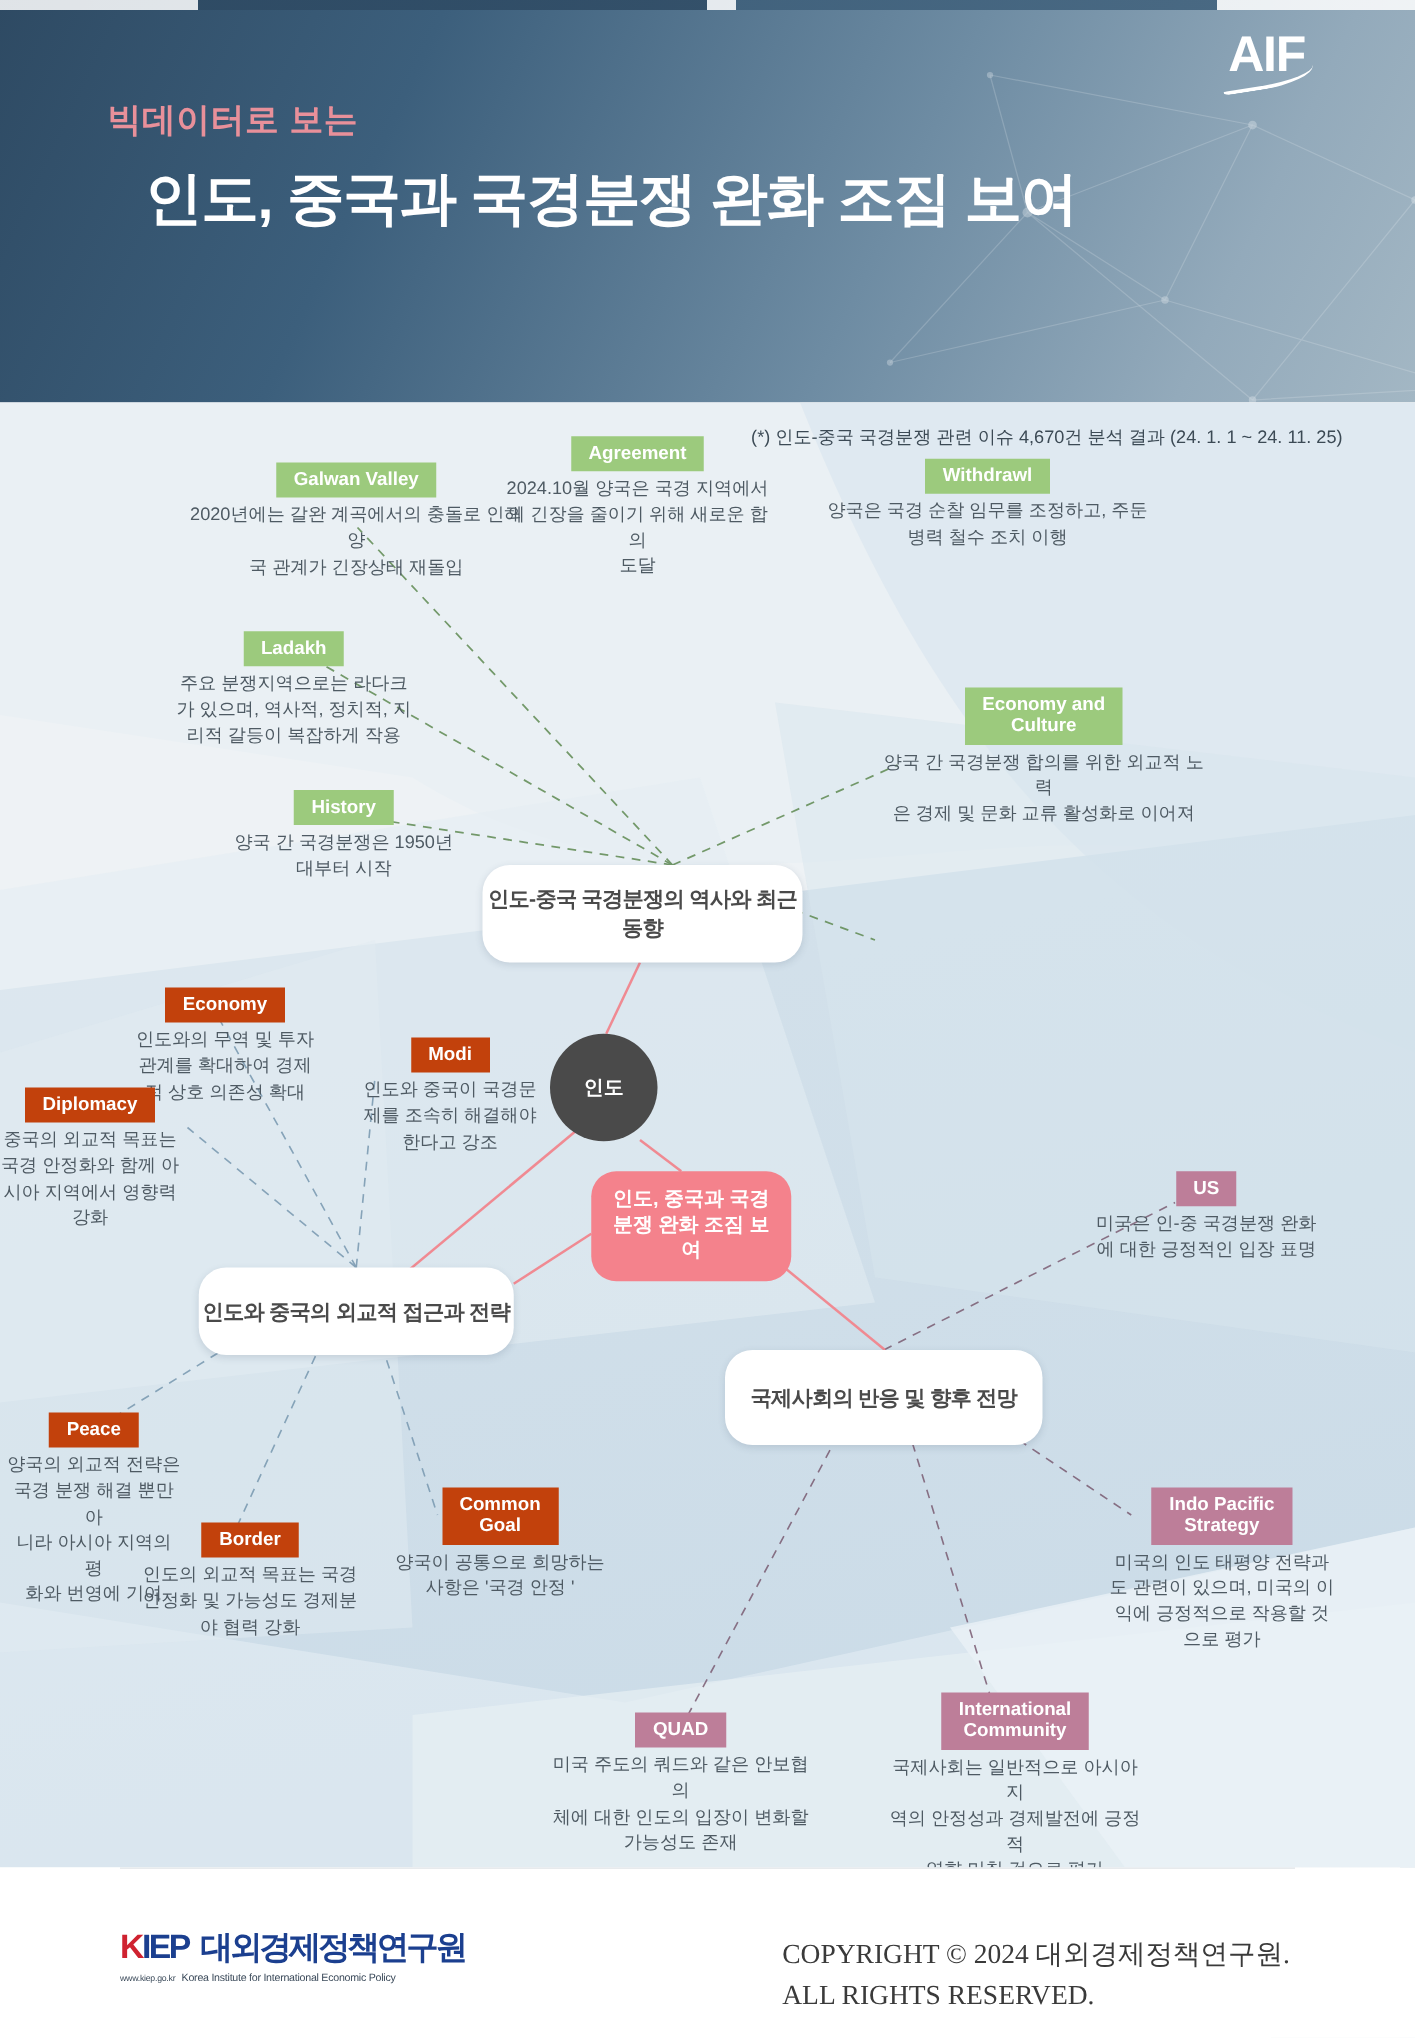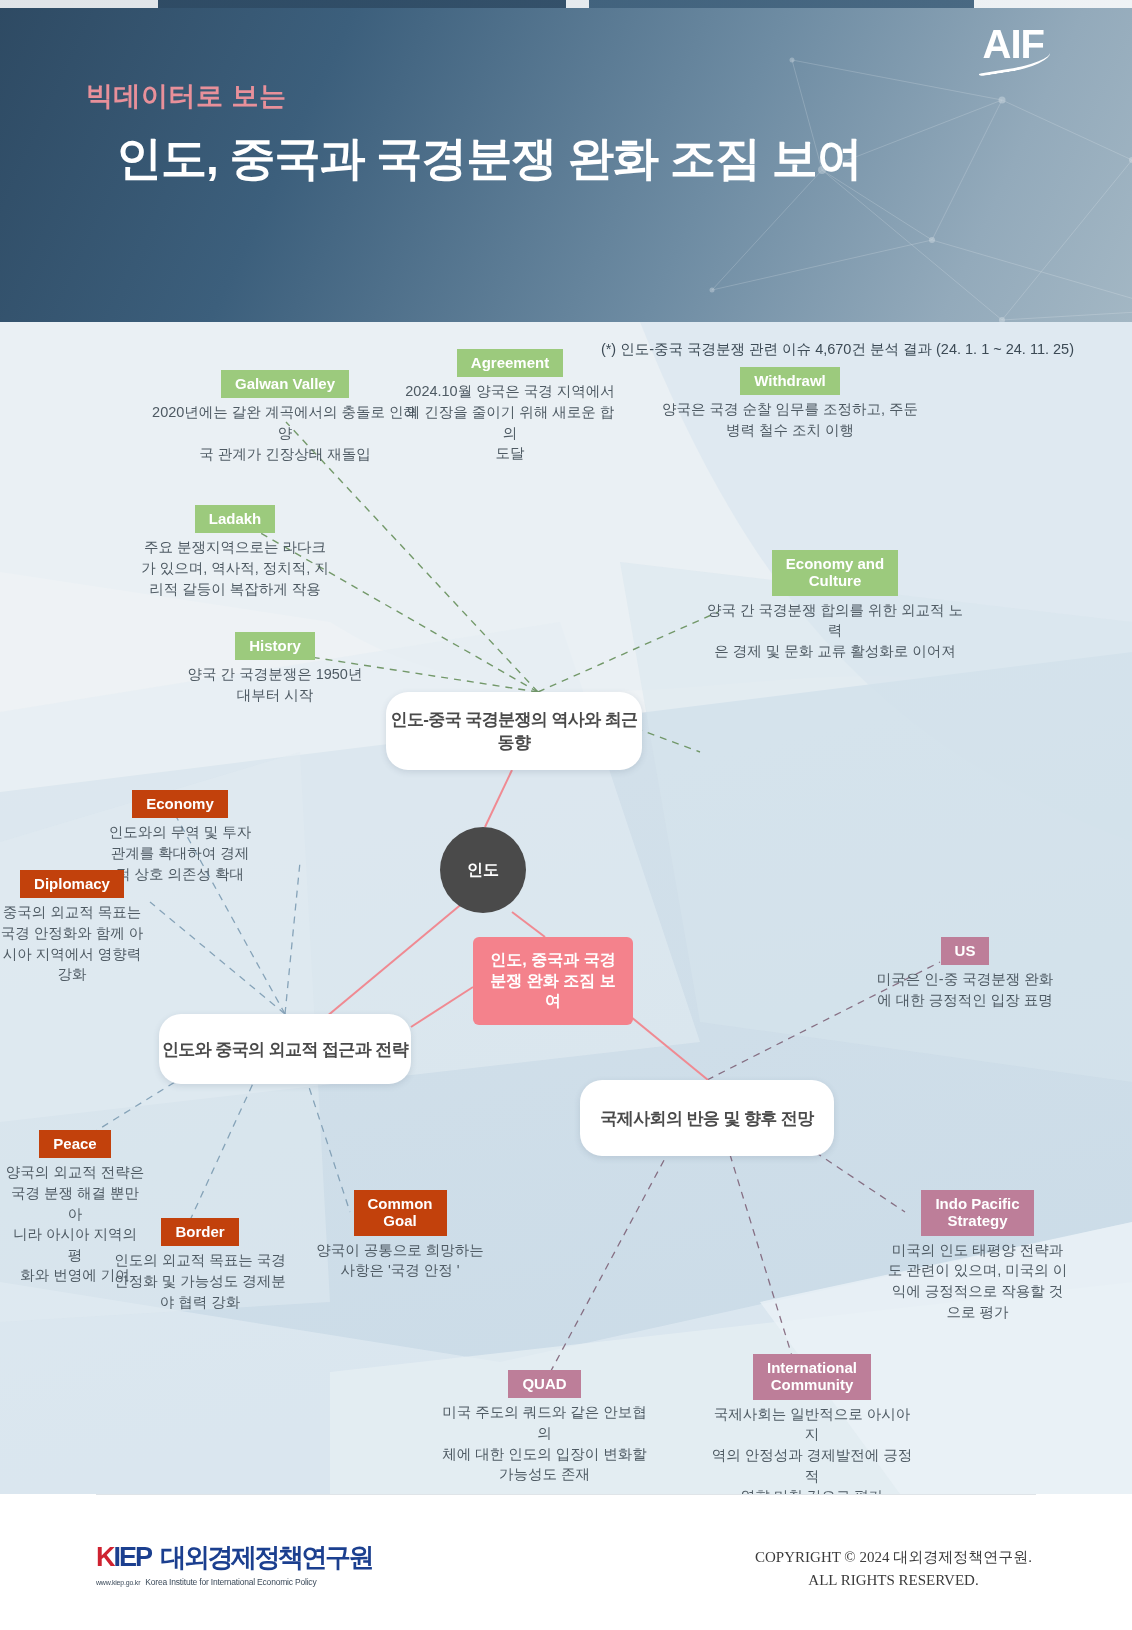--- a/index.html
+++ b/index.html
@@ -67,21 +67,21 @@
   #node-intl      { left: 580px; top: 758px; width: 254px; height: 76px; }
 
   .circle-node {
     position: absolute; left: 440px; top: 505px; width: 86px; height: 86px;
     border-radius: 50%; background: #4a4a4a;
     display: flex; align-items: center; justify-content: center;
     color: #ffffff; font-size: 16px; font-weight: bold;
   }
   .pink-node {
     position: absolute; left: 473px; top: 615px; width: 160px; height: 88px;
-    border-radius: 6px; background: #f4828c;
+    border-radius: 20px; background: #f4828c;
     display: flex; align-items: center; justify-content: center;
     color: #ffffff; font-size: 16px; font-weight: bold; line-height: 1.28;
     text-align: center; padding: 0 8px;
   }
 
   
   .kw { position: absolute; width: 0; }
   .kw .tag {
     display: inline-block; padding: 5px 14px 6px;
     color: #ffffff; font-size: 15px; font-weight: bold; line-height: 1.16;
@@ -103,23 +103,23 @@
     background: #ffffff;
   }
   .footer .rule { position:absolute; left:96px; top:0; width:940px; height:1px; background:#dfe4e8; }
   .kiep { position: absolute; left: 96px; top: 46px; }
   .kiep .kword { font-size: 27px; font-weight: bold; color: #1b3f8f; letter-spacing: -2px; display:inline-block; }
   .kiep .kword .red { color: #cf2230; }
   .kiep .khan { font-size: 26px; font-weight: bold; color: #1b3f8f; letter-spacing: -2.5px; display:inline-block; margin-left: 5px; }
   .kiep .ksub { font-size: 8.5px; color: #3b4a5a; letter-spacing: -.2px; margin-top: 2px; }
   .kiep .kurl { font-size: 7px; color: #3b4a5a; display:inline-block; margin-right:5px; }
   .copy {
-    position: absolute; right: 88px; top: 52px; text-align: center;
+    position: absolute; right: 88px; top: 52px; text-align: left;
     font-family: "Liberation Serif", "DejaVu Serif", serif;
-    font-size: 15px; color: #3a3a3a; line-height: 1.5;
+    font-size: 22px; color: #3a3a3a; line-height: 1.5;
   }
 </style>
 </head>
 <body>
 
 <div class="header">
   <div class="topstrip"></div>
 
   <svg class="net" viewBox="0 0 500 300" preserveAspectRatio="none">
     <g stroke="#ffffff" stroke-opacity="0.35" stroke-width="1" fill="none">
@@ -257,20 +257,26 @@
 대부터 시작</div>
   </div>
 
   <div class="kw blue ta-c" style="left:100px; top:468px; width:160px;">
     <span class="tag">Economy</span>
     <div class="desc">인도와의 무역 및 투자
 관계를 확대하여 경제
 적 상호 의존성 확대</div>
   </div>
 
+  <div class="kw blue ta-c" style="left:285px; top:508px; width:150px;">
+    <span class="tag">Modi</span>
+    <div class="desc">인도와 중국이 국경문
+제를 조속히 해결해야
+한다고 강조</div>
+  </div>
 
   <div class="kw blue ta-c" style="left:-3px; top:548px; width:150px;">
     <span class="tag">Diplomacy</span>
     <div class="desc">중국의 외교적 목표는
 국경 안정화와 함께 아
 시아 지역에서 영향력
 강화</div>
   </div>
 
   <div class="kw blue ta-c" style="left:5px; top:808px; width:140px;">

